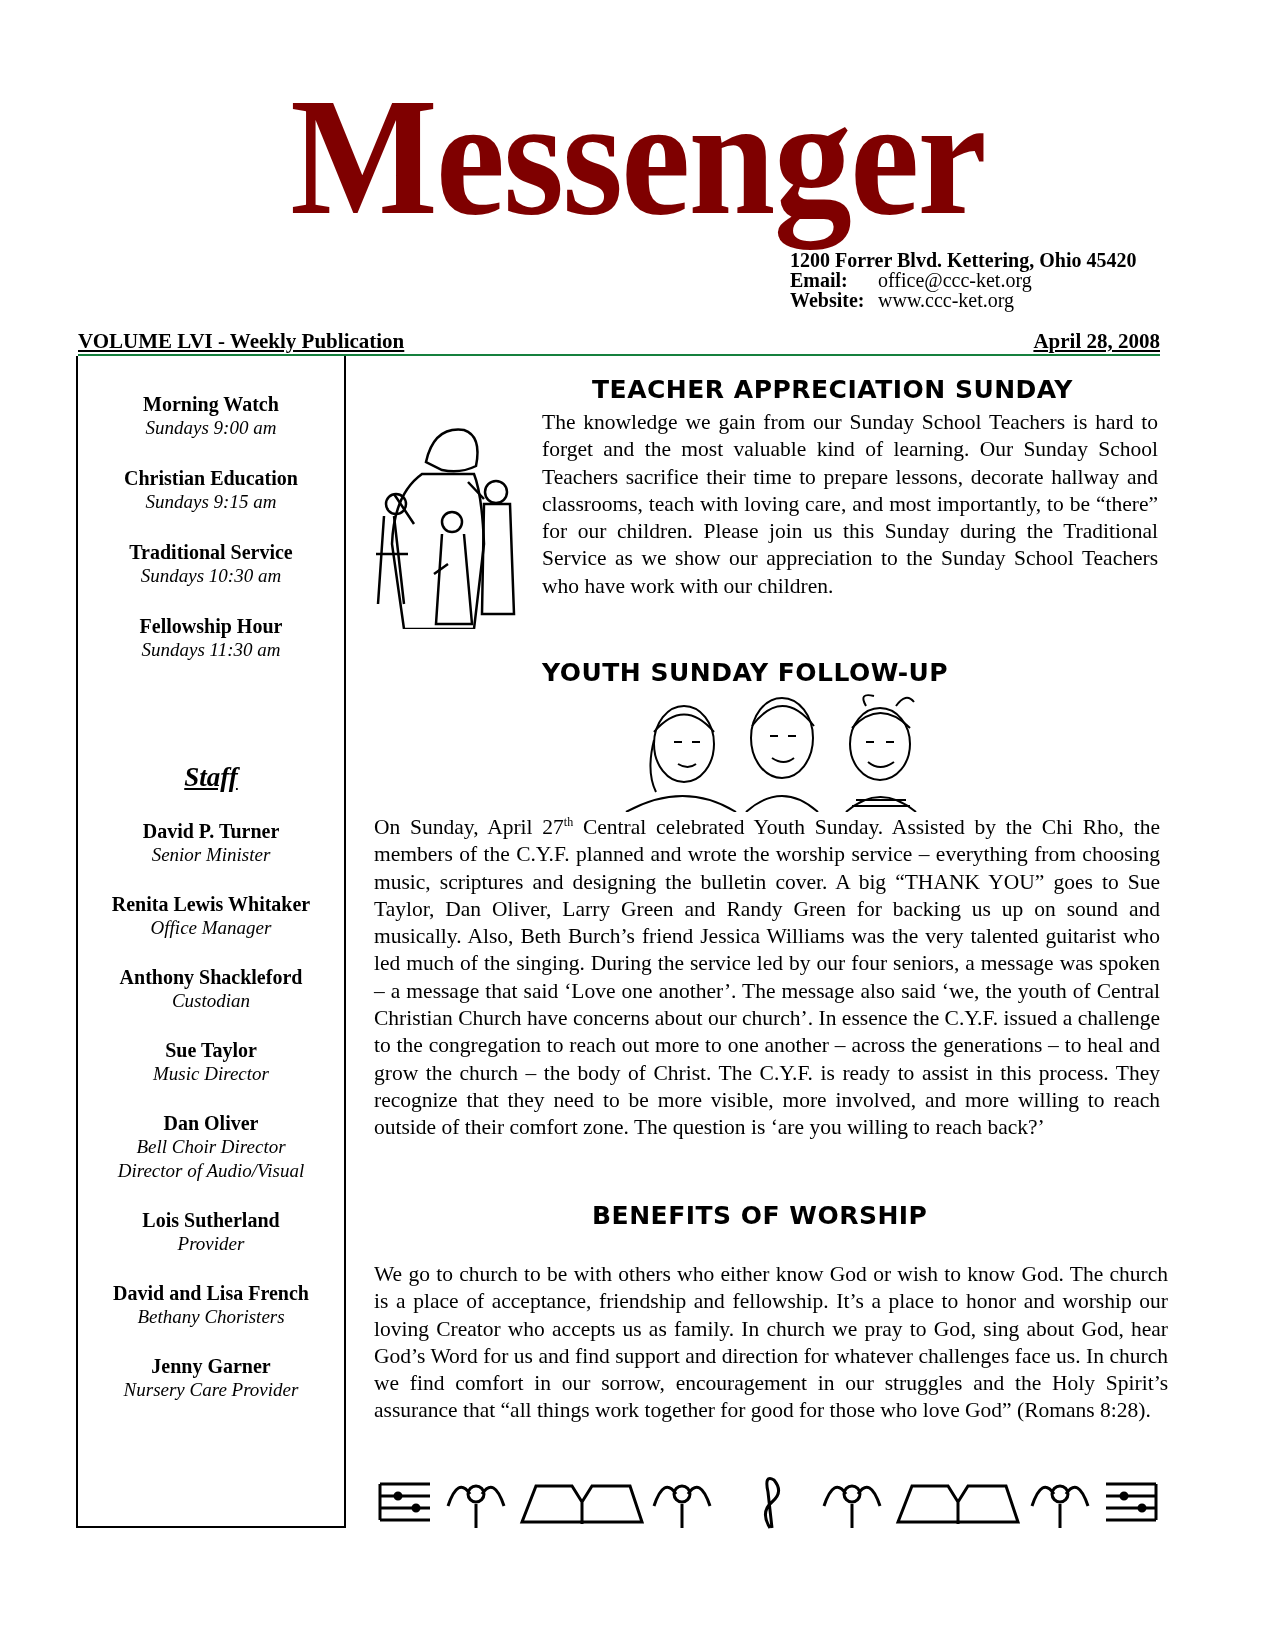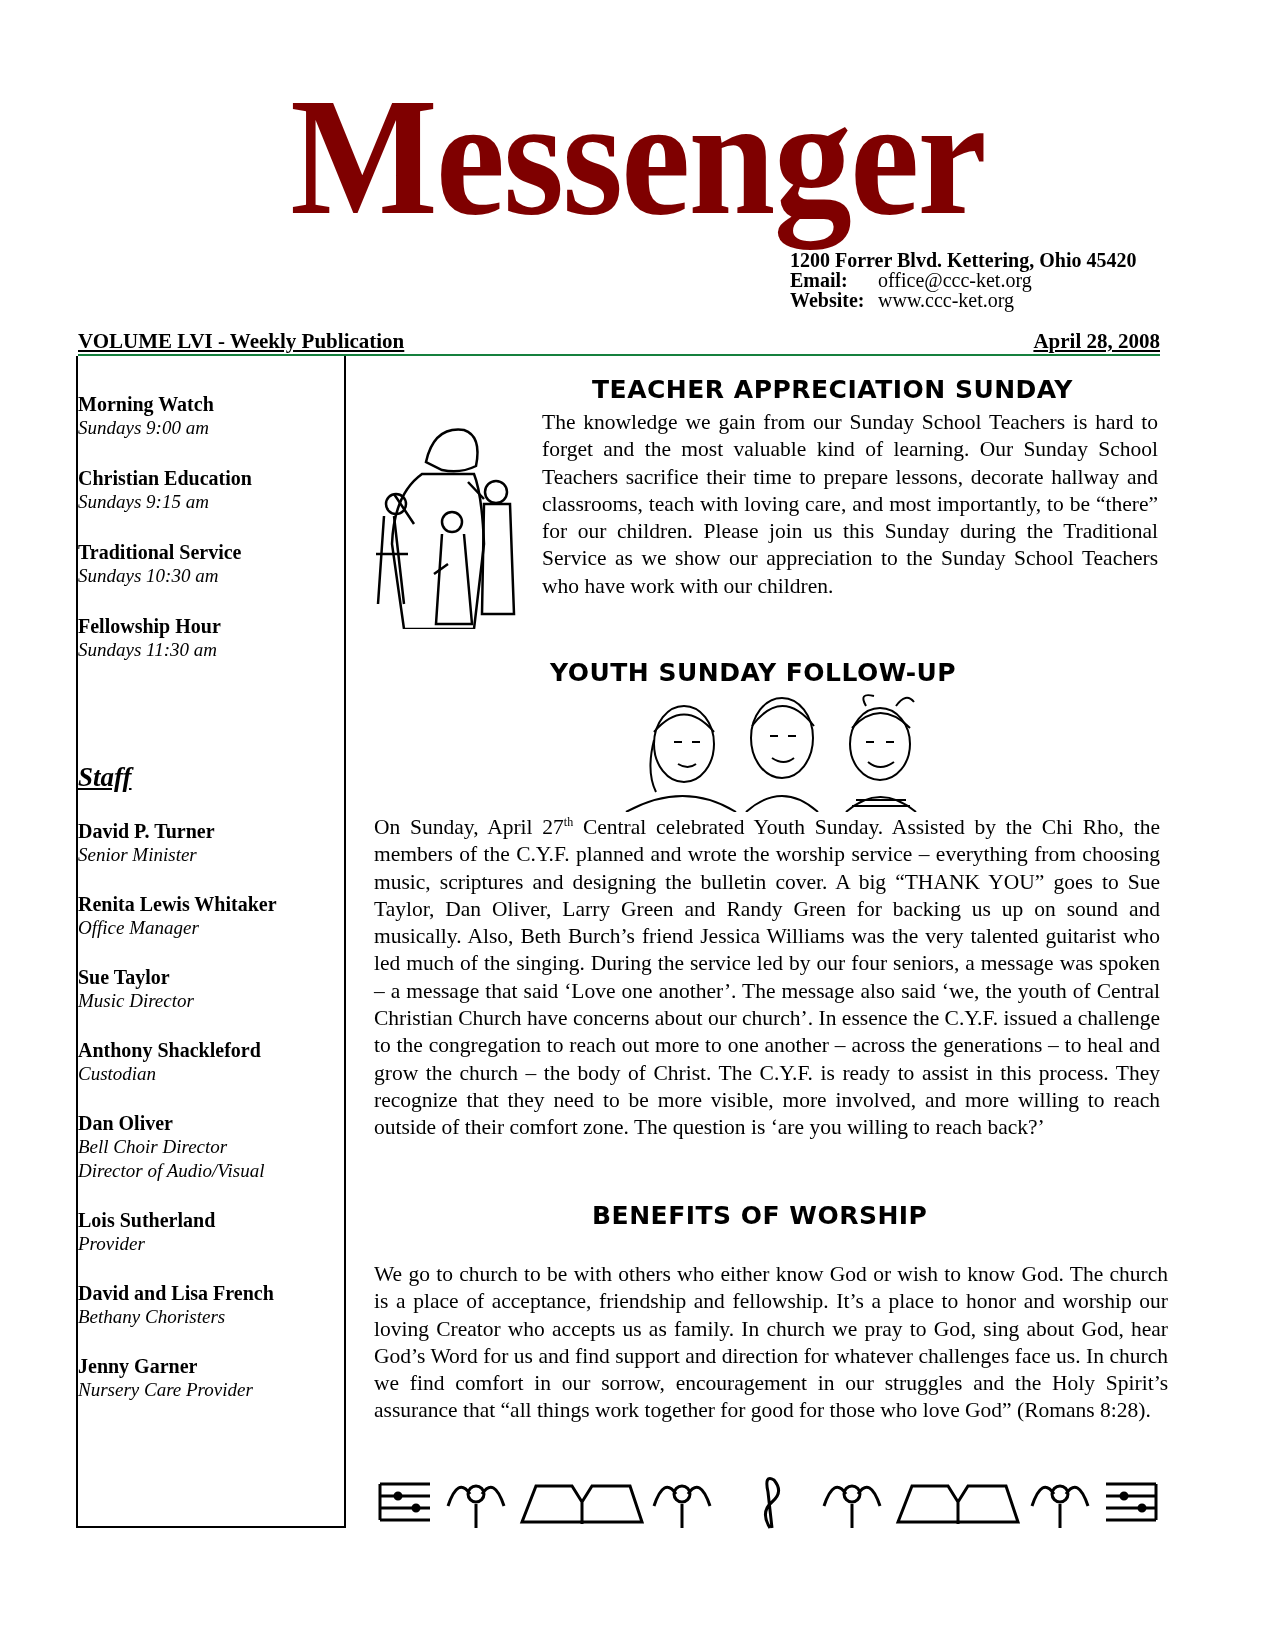--- a/index.html
+++ b/index.html
@@ -14,39 +14,39 @@
   .address .line1 { font-weight: bold; }
   .address .row { display: flex; }
   .address .lbl { font-weight: bold; width: 88px; }
 
   .volume-bar { position: absolute; left: 78px; top: 328px; width: 1082px; height: 26px;
                 border-bottom: 2px solid #15803d; font-size: 21px; font-weight: bold;
                 display: flex; justify-content: space-between; align-items: flex-end; }
   .volume-bar span { text-decoration: underline; }
 
   .sidebar { position: absolute; left: 76px; top: 356px; width: 266px; height: 1170px;
-             border: 2px solid #000; border-top: none; text-align: left; }
+             border: 2px solid #000; border-top: none; text-align: center; }
   .sched { margin-top: 36px; }
   .item { margin-bottom: 26px; }
   .item .t { font-weight: bold; font-size: 20px; line-height: 24px; }
   .item .s { font-style: italic; font-size: 19px; line-height: 24px; }
   .staff-h { margin-top: 100px; margin-bottom: 26px; font-style: italic; font-weight: bold;
              font-size: 27px; text-decoration: underline; }
   .staff .item { margin-bottom: 25px; }
 
   .main { position: absolute; left: 374px; top: 356px; width: 786px; }
   .h { font-family: "DejaVu Sans", "Liberation Sans", sans-serif; font-weight: bold;
        font-size: 25px; letter-spacing: 0.5px; line-height: 28px; }
   .p { font-size: 21.5px; line-height: 27.3px; text-align: justify; }
 
   .sec1-h { position: absolute; left: 218px; top: 20px; }
   .sec1-img { position: absolute; left: -10px; top: 48px; width: 160px; height: 225px; }
   .sec1-p { position: absolute; left: 168px; top: 53px; width: 616px; }
 
-  .sec2-h { position: absolute; left: 176px; top: 303px; }
+  .sec2-h { position: absolute; left: 168px; top: 303px; }
   .sec2-img { position: absolute; left: 222px; top: 336px; width: 348px; height: 120px; }
   .sec2-p { position: absolute; left: 0; top: 458px; width: 786px; }
   sup { font-size: 12px; line-height: 0; }
 
   .sec3-h { position: absolute; left: 218px; top: 846px; }
   .sec3-p { position: absolute; left: 0; top: 905px; width: 794px; }
 
   .border-art { position: absolute; left: 376px; top: 1472px; width: 784px; height: 60px; }
 </style>
 </head>
@@ -95,26 +95,26 @@
   <div class="staff">
     <div class="item">
       <div class="t">David P. Turner</div>
       <div class="s">Senior Minister</div>
     </div>
     <div class="item">
       <div class="t">Renita Lewis Whitaker</div>
       <div class="s">Office Manager</div>
     </div>
     <div class="item">
+      <div class="t">Anthony Shackleford</div>
+      <div class="s">Custodian</div>
+    </div>
+    <div class="item">
       <div class="t">Sue Taylor</div>
       <div class="s">Music Director</div>
-    </div>
-    <div class="item">
-      <div class="t">Anthony Shackleford</div>
-      <div class="s">Custodian</div>
     </div>
     <div class="item">
       <div class="t">Dan Oliver</div>
       <div class="s">Bell Choir Director</div>
       <div class="s">Director of Audio/Visual</div>
     </div>
     <div class="item">
       <div class="t">Lois Sutherland</div>
       <div class="s">Provider</div>
     </div>

